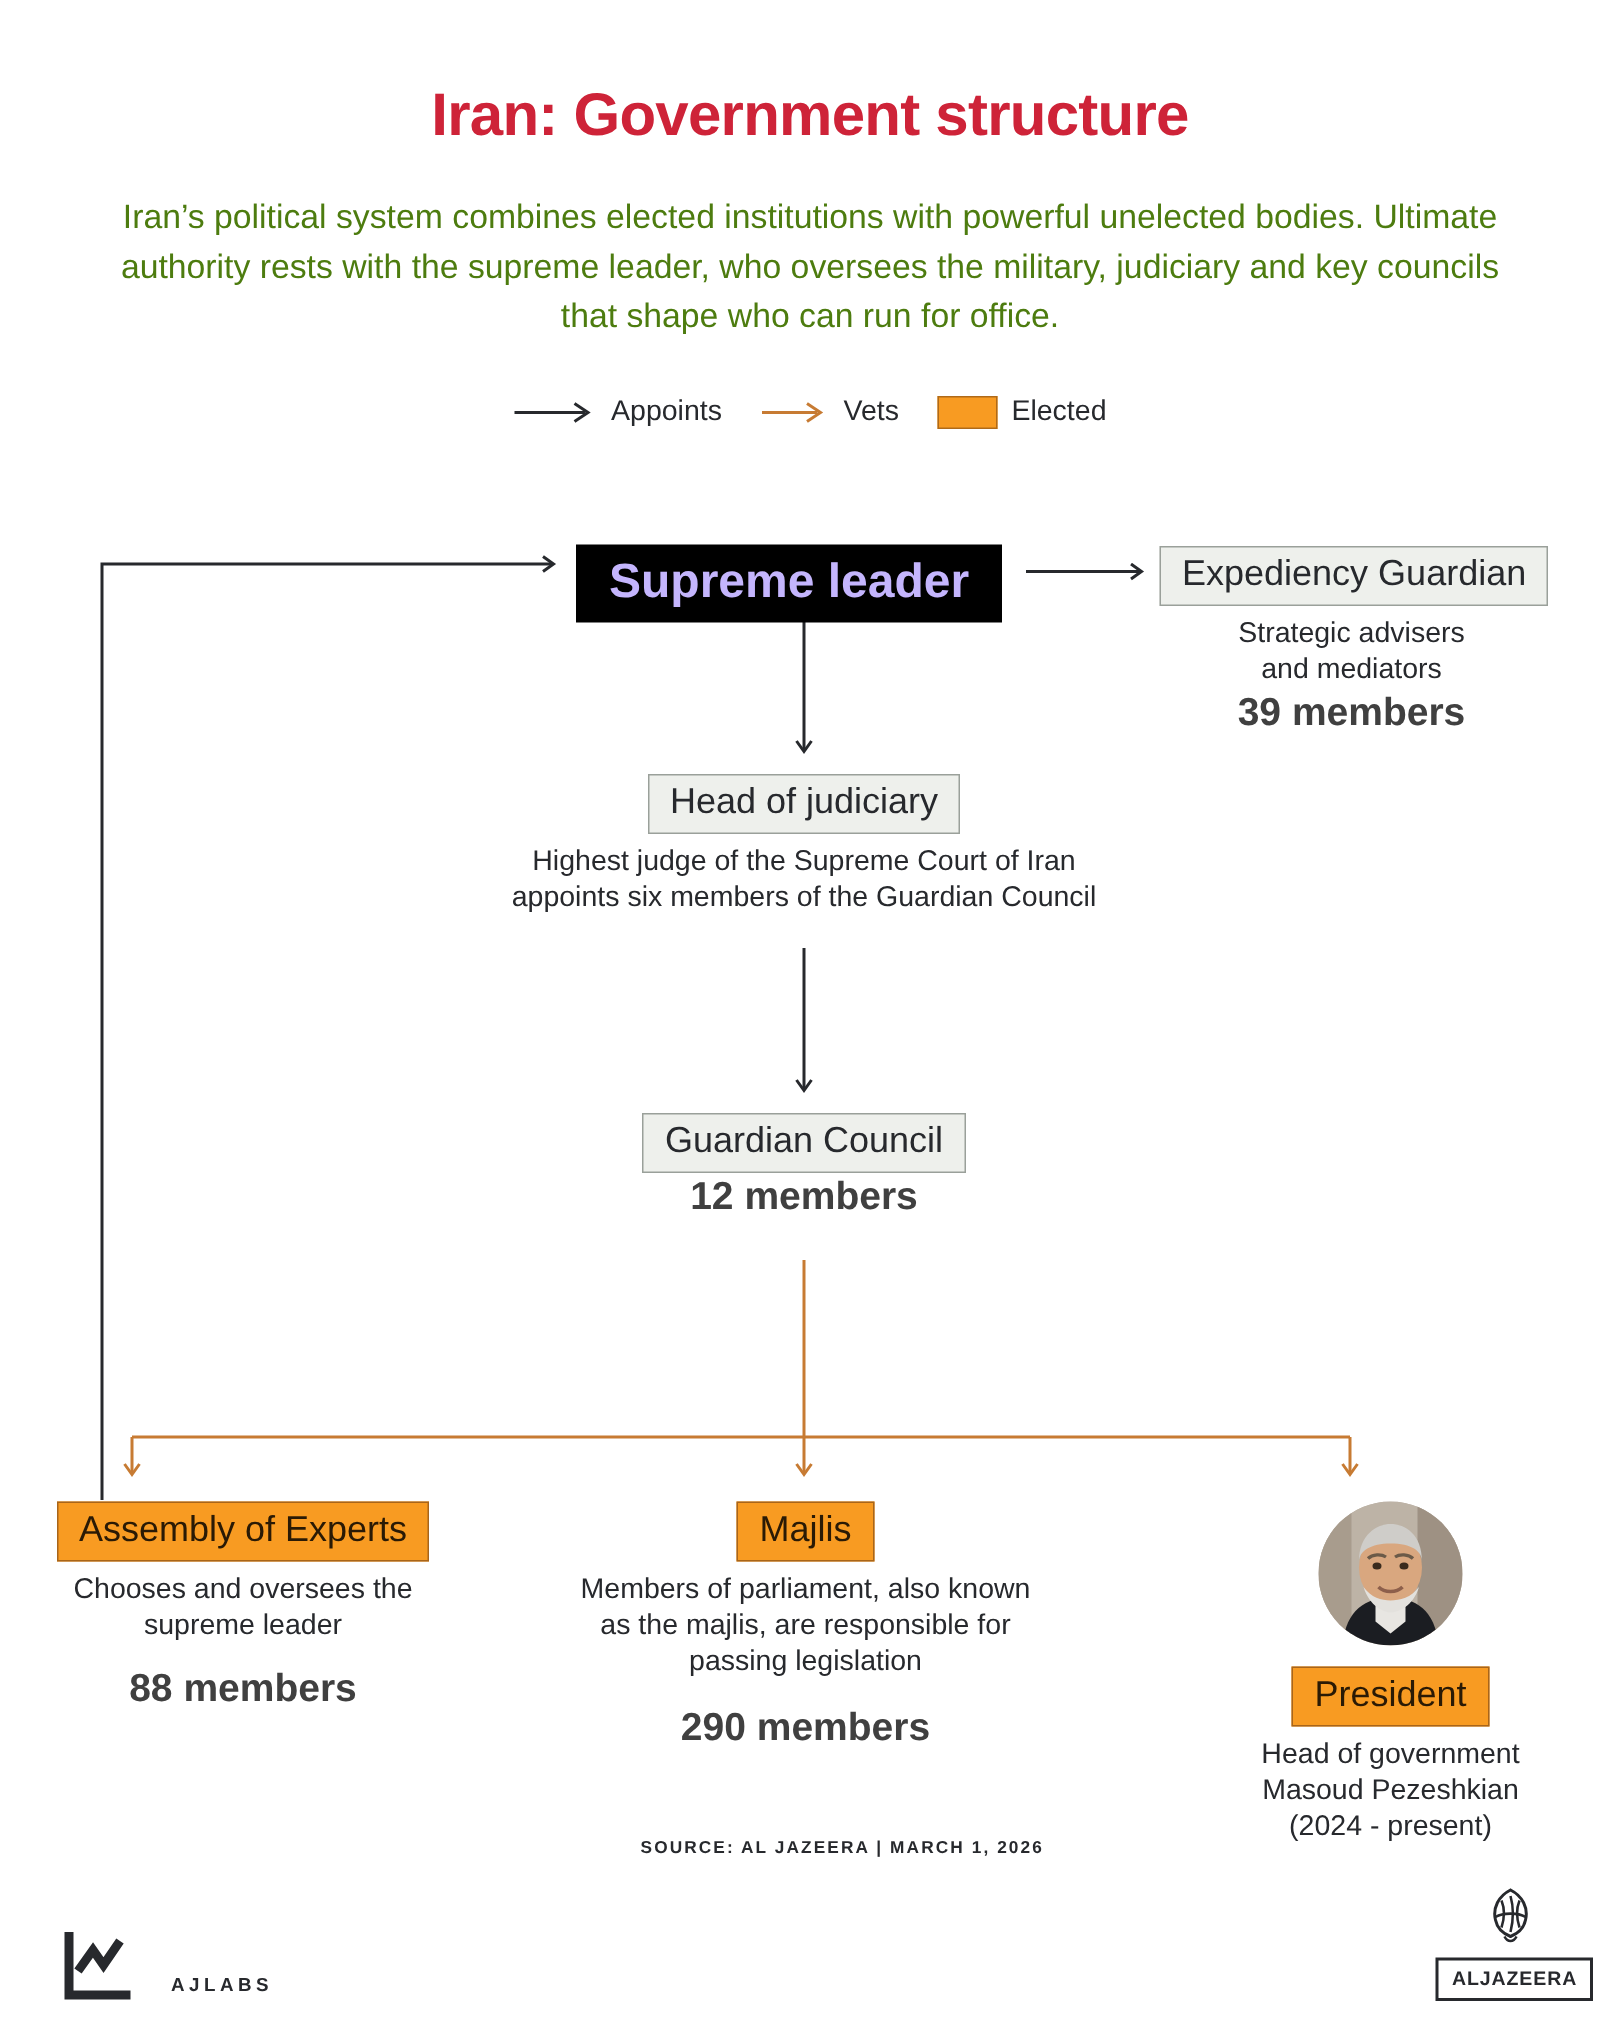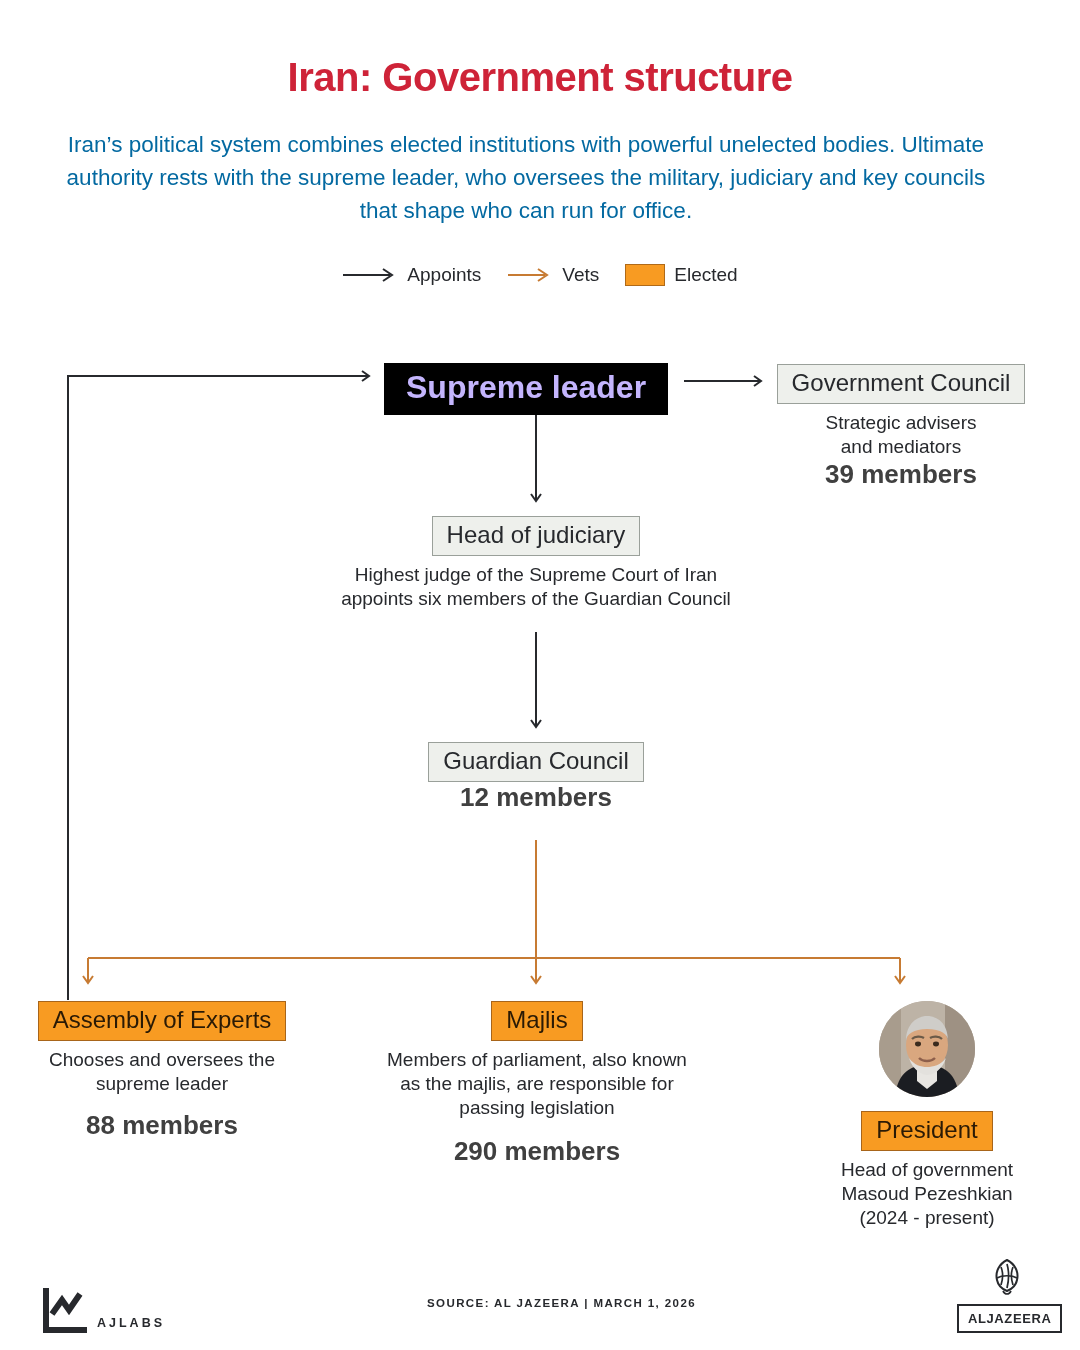--- a/index.html
+++ b/index.html
@@ -14,25 +14,25 @@
 
   
   #title {
     position:absolute; top:55px; left:0; width:1080px;
     text-align:center;
     font-size:40px; font-weight:bold;
     letter-spacing:-0.5px;
     color:#ce2338;
   }
   #subtitle {
-    position:absolute; top:128px; left:48px; width:956px;
+    position:absolute; top:128px; left:62px; width:956px;
     text-align:center;
     font-size:22.5px; line-height:33px;
     font-weight:500;
-    color:#0369a1;
+    color:#4d7c0f;
   }
 
   
   #legend {
     position:absolute; top:264px; left:0; width:1080px;
     display:flex; justify-content:center; align-items:center;
     gap:26px;
     font-size:19px; color:#27292d;
   }
   .legend-item { display:flex; align-items:center; gap:9px; }
@@ -81,29 +81,29 @@
   .avatar {
     width:96px; height:96px; border-radius:50%;
     margin:0 auto 14px auto;
     position:relative; overflow:hidden;
     background:#b9ada1;
   }
   .avatar svg { display:block; }
 
   
   #footer-source {
-    position:absolute; top:1297px; left:0; width:1080px;
+    position:absolute; top:1226px; left:0; width:1080px;
     text-align:center;
     font-size:11.5px; font-weight:bold; letter-spacing:1.4px;
     color:#27292d;
     padding-left:43px;
   }
   #ajlabs {
     position:absolute; top:1288px; left:40px;
-    display:flex; align-items:flex-end; gap:5px;
+    display:flex; align-items:flex-end; gap:22px;
   }
   #ajlabs-word {
     font-size:12.5px; font-weight:bold; letter-spacing:3px; color:#27292d;
     padding-bottom:6px;
   }
   #aj-logo { position:absolute; top:1258px; left:957px; width:100px; text-align:center; }
   #aj-box {
     border:2.5px solid #27292d; display:inline-block;
     padding:3px 9px 4px 9px; margin-top:2px;
   }
@@ -165,21 +165,21 @@
   <path d="M88,958 L88,982" fill="none" stroke="#c77b33" stroke-width="2" marker-end="url(#ahOrange)"></path>
   <path d="M536,958 L536,982" fill="none" stroke="#c77b33" stroke-width="2" marker-end="url(#ahOrange)"></path>
   <path d="M900,958 L900,982" fill="none" stroke="#c77b33" stroke-width="2" marker-end="url(#ahOrange)"></path>
 </svg>
 
 <div class="node" id="node-supreme">
   <span class="chip chip-dark">Supreme leader</span>
 </div>
 
 <div class="node" id="node-expediency">
-  <span class="chip chip-grey">Government Council</span>
+  <span class="chip chip-grey">Expediency Guardian</span>
   <div class="desc">
     <div>Strategic advisers</div>
     <div>and mediators</div>
   </div>
   <div class="count">39 members</div>
 </div>
 
 <div class="node" id="node-judiciary">
   <span class="chip chip-grey">Head of judiciary</span>
   <div class="desc">Highest judge of the Supreme Court of Iran appoints six members of the Guardian Council</div>

